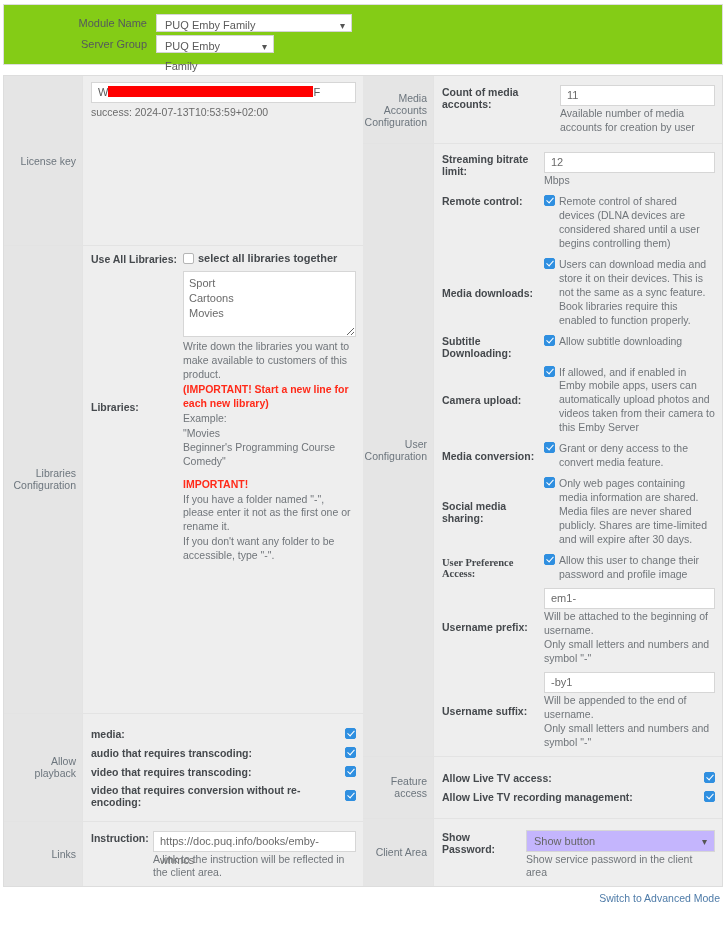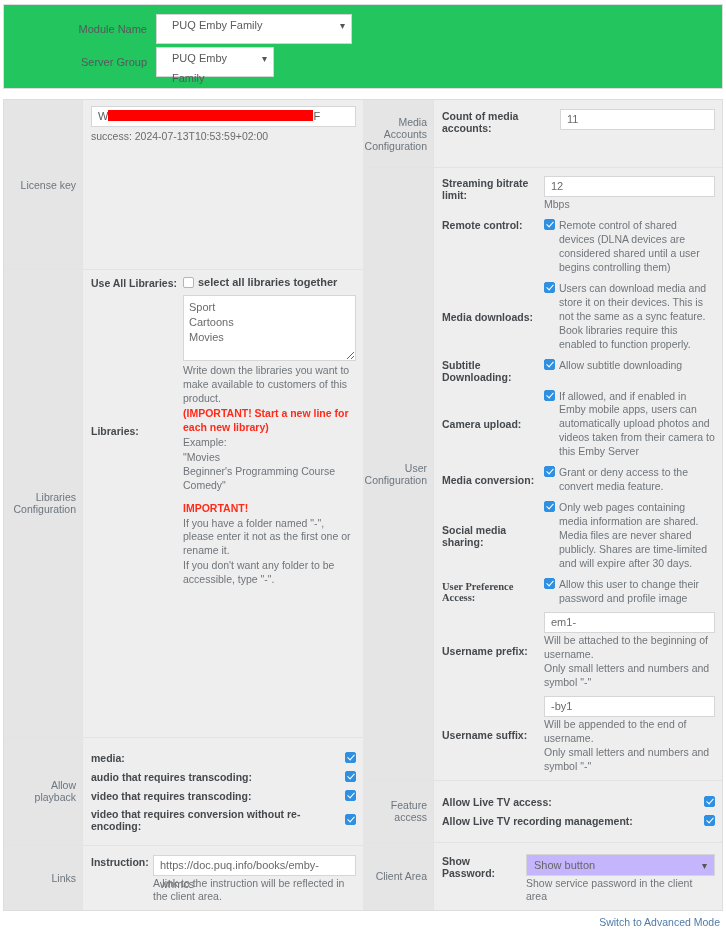--- a/index.html
+++ b/index.html
@@ -10,33 +10,33 @@
     font-family: "Liberation Sans", sans-serif;
     font-size: 11px;
     color: #4a4a4a;
     overflow: hidden;
   }
   .page { width: 726px; height: 941px; position: relative; }
 
   
   .panel {
     border: 1px solid #dddddd;
-    background: #22c55e;
+    background: #84cc16;
     margin: 4px 3px 0 3px;
   }
   .top-panel { padding: 6px 0 8px 0; }
   .top-row { display: flex; align-items: center; margin: 3px 0; }
   .top-label {
     width: 152px; text-align: right; padding-right: 9px;
     font-size: 11px; color: #55595c;
   }
   .select-box {
     border: 1px solid #d4d4d4; background: #fff;
-    height: 30px; line-height: 20px;
-    padding: 0 20px 0 15px;
+    height: 18px; line-height: 20px;
+    padding: 0 20px 0 8px;
     font-size: 11px; color: #5a5a5a;
     position: relative; display: inline-block;
   }
   .select-box .chev {
     position: absolute; right: 6px; top: 0; line-height: 21px;
     font-size: 10px; color: #555;
   }
   .sel-wide { width: 196px; }
   .sel-narrow { width: 118px; }
 
@@ -249,20 +249,21 @@
 
     <div class="half right">
 
       <div class="secrow" style="min-height:68px;">
         <div class="seclabel">Media Accounts Configuration</div>
         <div class="seccontent" style="padding-top:9px;">
           <div class="field">
             <div class="flabel" style="width:118px;">Count of media accounts:</div>
             <div class="fbody">
               <div class="fakeinput">11</div>
+              <div class="help">Available number of media accounts for creation by user</div>
             </div>
           </div>
         </div>
       </div>
 
       <div class="secrow" style="flex:1;">
         <div class="seclabel">User Configuration</div>
         <div class="seccontent" style="padding-top:8px;">
 
           <div class="field">

